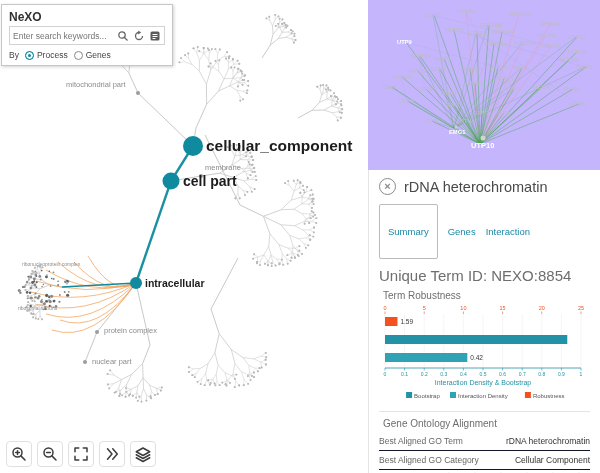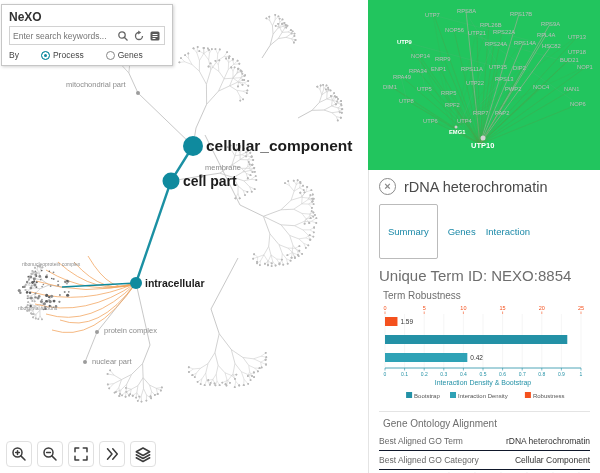--- a/index.html
+++ b/index.html
@@ -10,33 +10,33 @@
   #graph-panel{position:absolute;left:0;top:0;width:368px;height:473px;background:#fff;overflow:hidden}
   #tree-svg{position:absolute;left:0;top:0}
 
   
   #search-card{position:absolute;left:1px;top:4px;width:172px;background:#fff;
     border:1px solid #c6c6c6;box-shadow:1px 1px 3px rgba(0,0,0,.18);padding:5px 7px;z-index:5}
   .app-title{font-size:12px;font-weight:700;color:#333;margin-bottom:2px}
   .input-row{display:flex;align-items:center;border:1px solid #d2d2d2;padding:2px 3px;gap:3px}
   .input-row input{border:none;outline:none;flex:1;font-size:8.5px;color:#333;min-width:0;background:transparent}
   .icon-btn{width:13px;height:13px;display:flex;align-items:center;justify-content:center;cursor:pointer;flex:0 0 auto}
-  .radio-row{display:flex;align-items:flex-start;gap:22px;margin-top:5px;font-size:8.5px;color:#444}
+  .radio-row{display:flex;align-items:flex-start;gap:6px;margin-top:5px;font-size:8.5px;color:#444}
   .radio{width:9px;height:9px;border:1px solid #888;border-radius:50%;display:inline-block;flex:0 0 auto}
   .radio.sel{border-color:#0f8a9e;background:#0f8a9e;box-shadow:inset 0 0 0 2px #fff}
   .radio-opt{display:flex;align-items:center;gap:3px}
 
   
   #graph-toolbar{position:absolute;left:6px;bottom:6px;display:flex;gap:5px;z-index:5}
   .tool-btn{width:26px;height:26px;border:1px solid #e0e0e0;border-radius:4px;background:#fff;
     display:flex;align-items:center;justify-content:center;cursor:pointer}
   .tool-btn svg{width:18px;height:18px;stroke:#3c3c3c;fill:none;stroke-width:2;stroke-linecap:round;stroke-linejoin:round}
 
   
-  #network-panel{position:absolute;left:368px;top:0;width:232px;height:170px;background:#22c55e;overflow:hidden}
+  #network-panel{position:absolute;left:368px;top:0;width:232px;height:170px;background:#c4b5fd;overflow:hidden}
 
   
   #detail-panel{position:absolute;left:368px;top:170px;width:232px;height:303px;background:#fff;
     padding:6px 10px;overflow:hidden;border-left:1px solid #e4e4e4}
   .dp-header{display:flex;align-items:center;gap:8px;margin:2px 0 9px}
   .close-btn{width:17px;height:17px;border:1.5px solid #8a8a8a;border-radius:50%;color:#8a8a8a;
     font-size:11px;line-height:14px;text-align:center;font-weight:700;cursor:pointer;flex:0 0 auto}
   .dp-title{font-size:14.5px;color:#4a4a4a}
   .tabs{display:flex;gap:10px;align-items:center;margin-bottom:8px}
   .tab{font-size:9.5px;color:#1b89a8;cursor:pointer}

